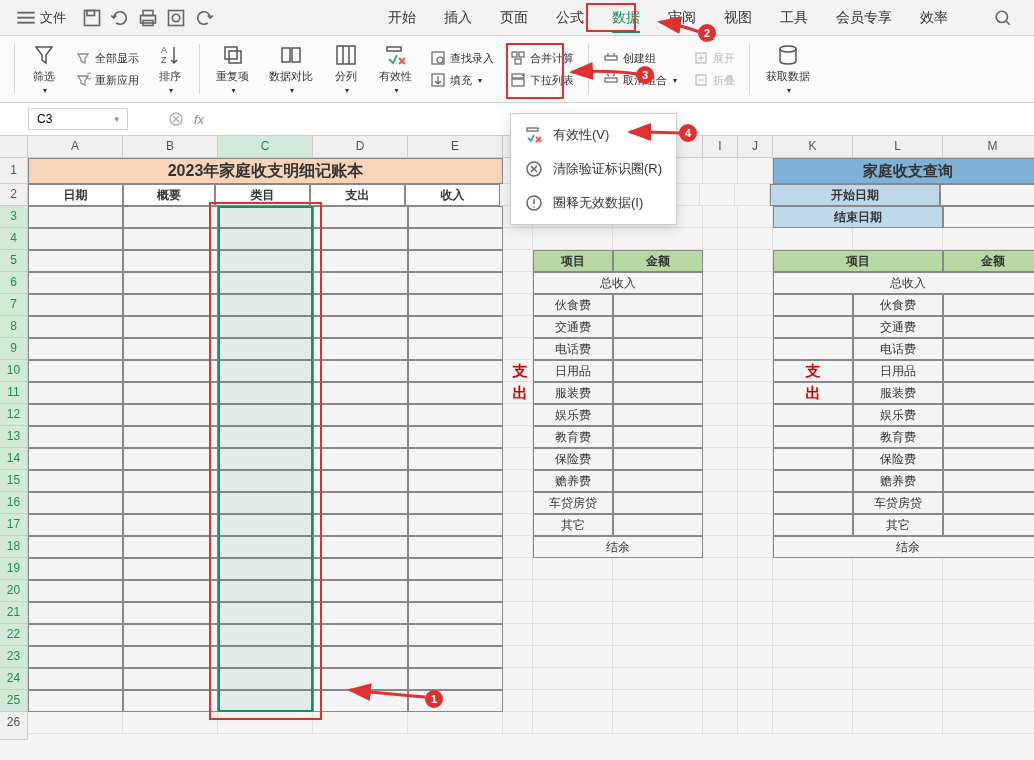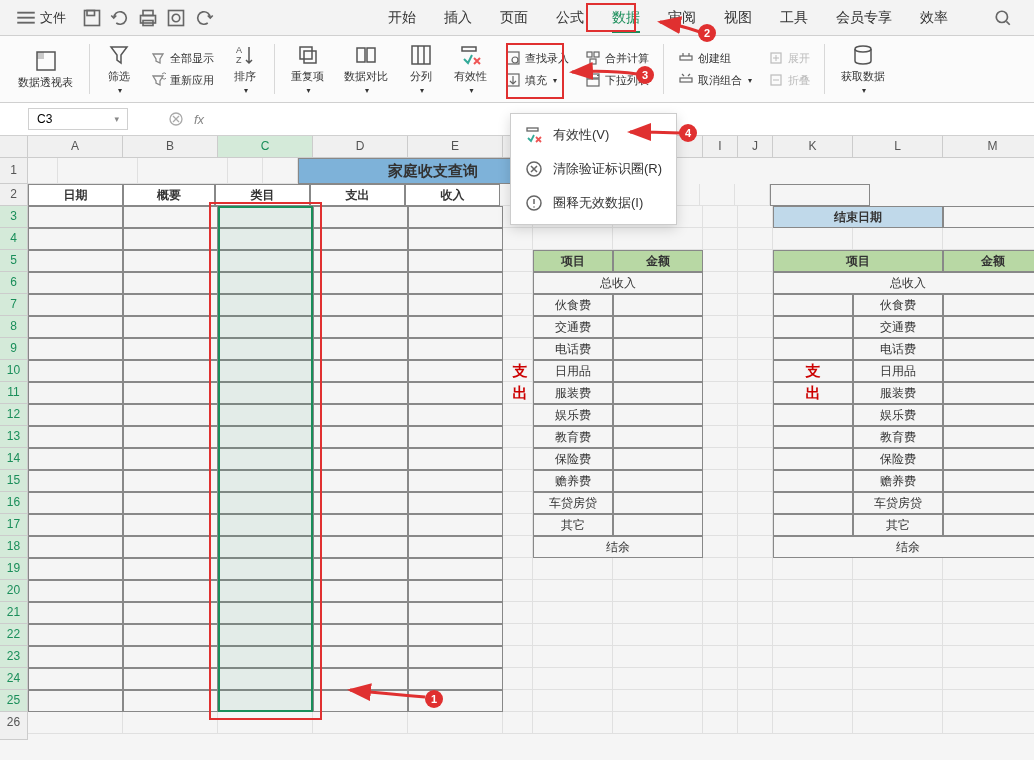--- a/index.html
+++ b/index.html
@@ -378,29 +378,20 @@
     </div>
   <div class="search-icon-area">
     <svg width="18" height="18" viewBox="0 0 16 16">
         <circle cx="7" cy="7" r="5" fill="none" stroke="#666" stroke-width="1.5"></circle>
         <line x1="11" y1="11" x2="14" y2="14" stroke="#666" stroke-width="1.5"></line>
       </svg>
   </div>
 </div>
 
 <div class="ribbon">
-  <div class="ribbon-btn">
-    <div class="icon-box">
-        <svg viewBox="0 0 24 24" width="24" height="24">
-          <rect x="3" y="3" width="18" height="18" fill="none" stroke="#555" stroke-width="1.5"></rect>
-          <rect x="3" y="3" width="7" height="7" fill="#555" opacity="0.3"></rect>
-        </svg>
-      </div>
-    <span>数据透视表</span>
-  </div>
   <div class="ribbon-sep"></div>
   <div class="ribbon-btn">
     <div class="icon-box">
         <svg viewBox="0 0 24 24" width="24" height="24">
           <path d="M4 4 L20 4 L14 12 L14 20 L10 17 L10 12 Z" fill="none" stroke="#555" stroke-width="1.5"></path>
         </svg>
       </div>
     <span>筛选</span>
       <span style="font-size:8px;margin-left:2px;">▾</span>
   </div>
@@ -612,38 +603,40 @@
     <div class="row-header selected" style="height: 22px; line-height: 21px;">21</div>
     <div class="row-header selected" style="height: 22px; line-height: 21px;">22</div>
     <div class="row-header selected" style="height: 22px; line-height: 21px;">23</div>
     <div class="row-header selected" style="height: 22px; line-height: 21px;">24</div>
     <div class="row-header selected" style="height: 22px; line-height: 21px;">25</div>
     <div class="row-header" style="height: 28px; line-height: 21px;">26</div>
   </div>
 
 <div class="grid" id="grid">
     <div class="grid-row" style="height: 26px;">
+      <div class="cell hdr-orange" style="width: 475px; height: 26px;">2023年家庭收支明细记账本</div>
       <div class="cell" style="width: 30px; height: 26px;"></div>
       <div class="cell" style="width: 80px; height: 26px;"></div>
       <div class="cell" style="width: 90px; height: 26px;"></div>
       <div class="cell" style="width: 35px; height: 26px;"></div>
       <div class="cell" style="width: 35px; height: 26px;"></div>
       <div class="cell blue-hdr" style="width: 270px; height: 26px;">家庭收支查询</div>
     </div>
     <div class="grid-row" style="height: 22px;">
       <div class="cell hdr-sub" style="width: 95px; height: 22px;">日期</div>
       <div class="cell hdr-sub" style="width: 92px; height: 22px;">概要</div>
       <div class="cell hdr-sub" style="width: 95px; height: 22px;">类目</div>
       <div class="cell hdr-sub" style="width: 95px; height: 22px;">支出</div>
       <div class="cell hdr-sub" style="width: 95px; height: 22px;">收入</div>
       <div class="cell" style="width: 30px; height: 22px;"></div>
       <div class="cell" style="width: 80px; height: 22px;"></div>
       <div class="cell" style="width: 90px; height: 22px;"></div>
       <div class="cell" style="width: 35px; height: 22px;"></div>
       <div class="cell" style="width: 35px; height: 22px;"></div>
+      <div class="cell blue-sub" style="width: 170px; height: 22px;">开始日期</div>
       <div class="cell bordered" style="width: 100px; height: 22px;"></div>
     </div>
     <div class="grid-row" style="height: 22px;">
       <div class="cell bordered" style="width: 95px; height: 22px;"></div>
       <div class="cell bordered" style="width: 95px; height: 22px;"></div>
       <div class="cell bordered" style="width: 95px; height: 22px;"></div>
       <div class="cell bordered" style="width: 95px; height: 22px;"></div>
       <div class="cell bordered" style="width: 95px; height: 22px;"></div>
       <div class="cell" style="width: 30px; height: 22px;"></div>
       <div class="cell" style="width: 80px; height: 22px;"></div>

